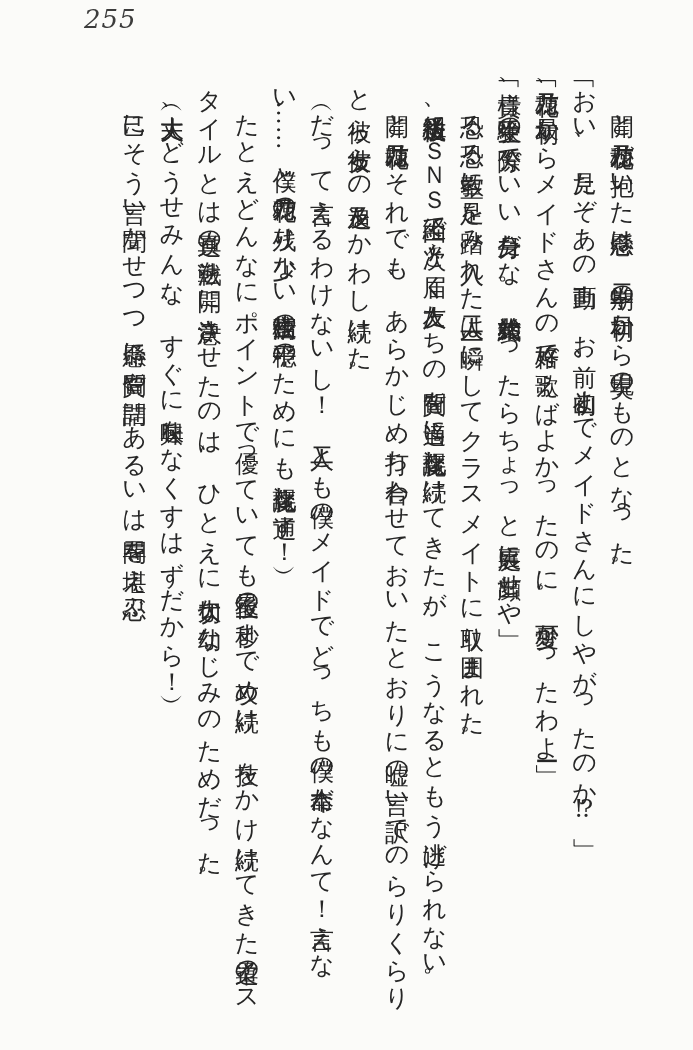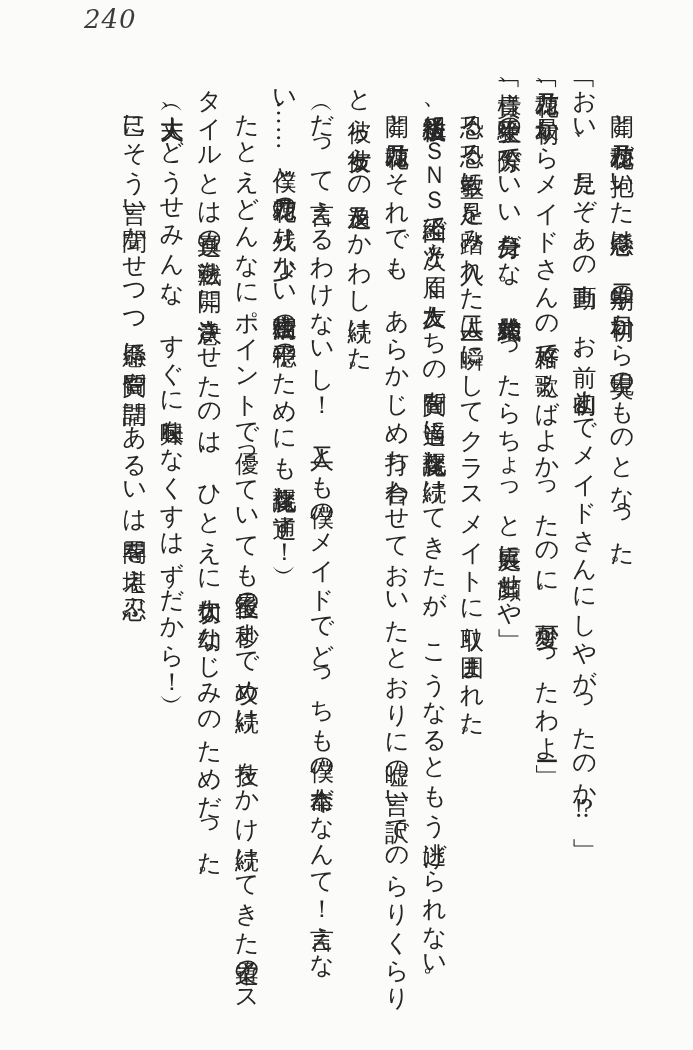--- a/index.html
+++ b/index.html
@@ -47,21 +47,21 @@
   }
   .para.indent {
     text-indent: 1em;
   }
 </style>
 </head>
 <body>
 
 <div class="page">
 
-  <div class="page-number">240</div>
+  <div class="page-number">255</div>
 
   <div class="text-block">
     <p class="para indent">開と穂乃花が抱いた懸念は、二学期の初日から現実のものとなった。</p>
     <p class="para">「おい、見たぞあの動画！　お前、初山までメイドさんにしやがったのか⁉」</p>
     <p class="para">「穂乃花、最初からメイドさんの格好で歌えばよかったのに。可愛かったわよー」</p>
     <p class="para">「貴様、受験生の分際でいい身分だな。始業式終わったらちょっと裏庭に顔出せや」</p>
     <p class="para indent">恐る恐る教室に足を踏み入れた二人は一瞬にしてクラスメイトに取り囲まれた。</p>
     <p class="para indent">番組放送後、ＳＮＳ経由で次々と届く友人たちの質問を適当に誤魔化し続けてきたが、こうなるともう逃げられない。</p>
     <p class="para indent">開と穂乃花はそれでも、あらかじめ打ち合わせておいたとおりに嘘の言い訳でのらりくらりと彼ら彼女らの追及をかわし続けた。</p>
     <p class="para indent">（だって言えるわけないし！　二人とも僕のメイドでどっちも僕の本命だなんて！言えない……僕と穂乃花の残り少ない高校生活の平穏のためにも誤魔化し通す！）</p>

